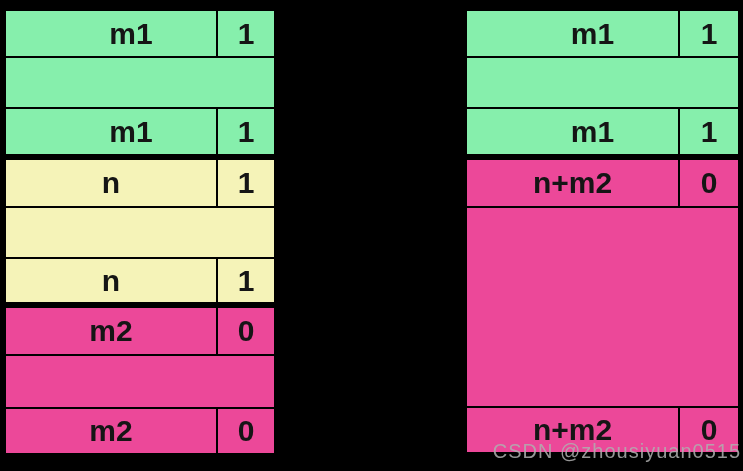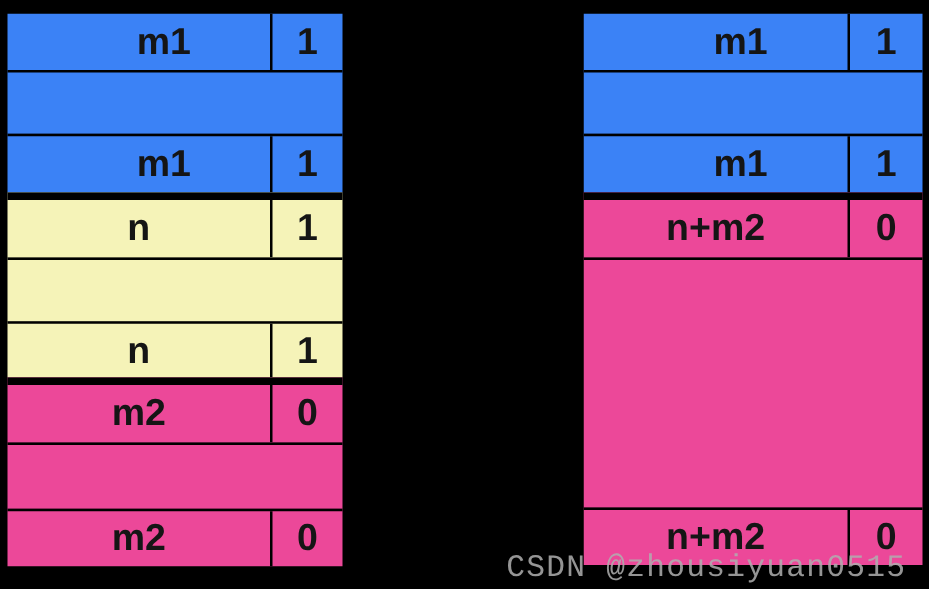--- a/index.html
+++ b/index.html
@@ -37,43 +37,42 @@
     box-sizing: border-box;
     overflow: hidden;
   }
   .label-cell { flex: 1 1 auto; }
   .value-cell {
     width: 60px;
     flex: 0 0 auto;
     border-left: 2px solid #000000;
   }
   .left-block .value-cell { width: 58px; }
-  .fill-green  { background: #3b82f6; padding-left: 40px; }
+  .fill-green  { background: #86efac; padding-left: 40px; }
   .fill-yellow { background: #f5f3b8; }
   .fill-white  { background: #ec4899; }
   .left-block  { left: 6px;   top: 11px; width: 268px; }
   .right-block { left: 467px; top: 11px; width: 271px; }
   .h45  { height: 45px; }
   .h46  { height: 46px; }
   .h47  { height: 47px; }
   .h51  { height: 51px; }
   .h52  { height: 52px; }
   .h53  { height: 53px; }
   .h200 { height: 200px; }
   .watermark {
     position: absolute;
     top: 440px;
-    right: 18px;
-    font-size: 25px;
+    right: 2px;
+    font-size: 20px;
     letter-spacing: 1px;
     font-weight: normal;
     color: rgba(175, 175, 175, 0.85);
     white-space: nowrap;
     z-index: 5;
-    font-family: Liberation Mono, monospace;
   }
 </style>
 </head>
 <body>
 
 <div class="block left-block">
 
   <div class="row first h45 fill-green">
     <div class="cell label-cell">m1</div>
     <div class="cell value-cell">1</div>

